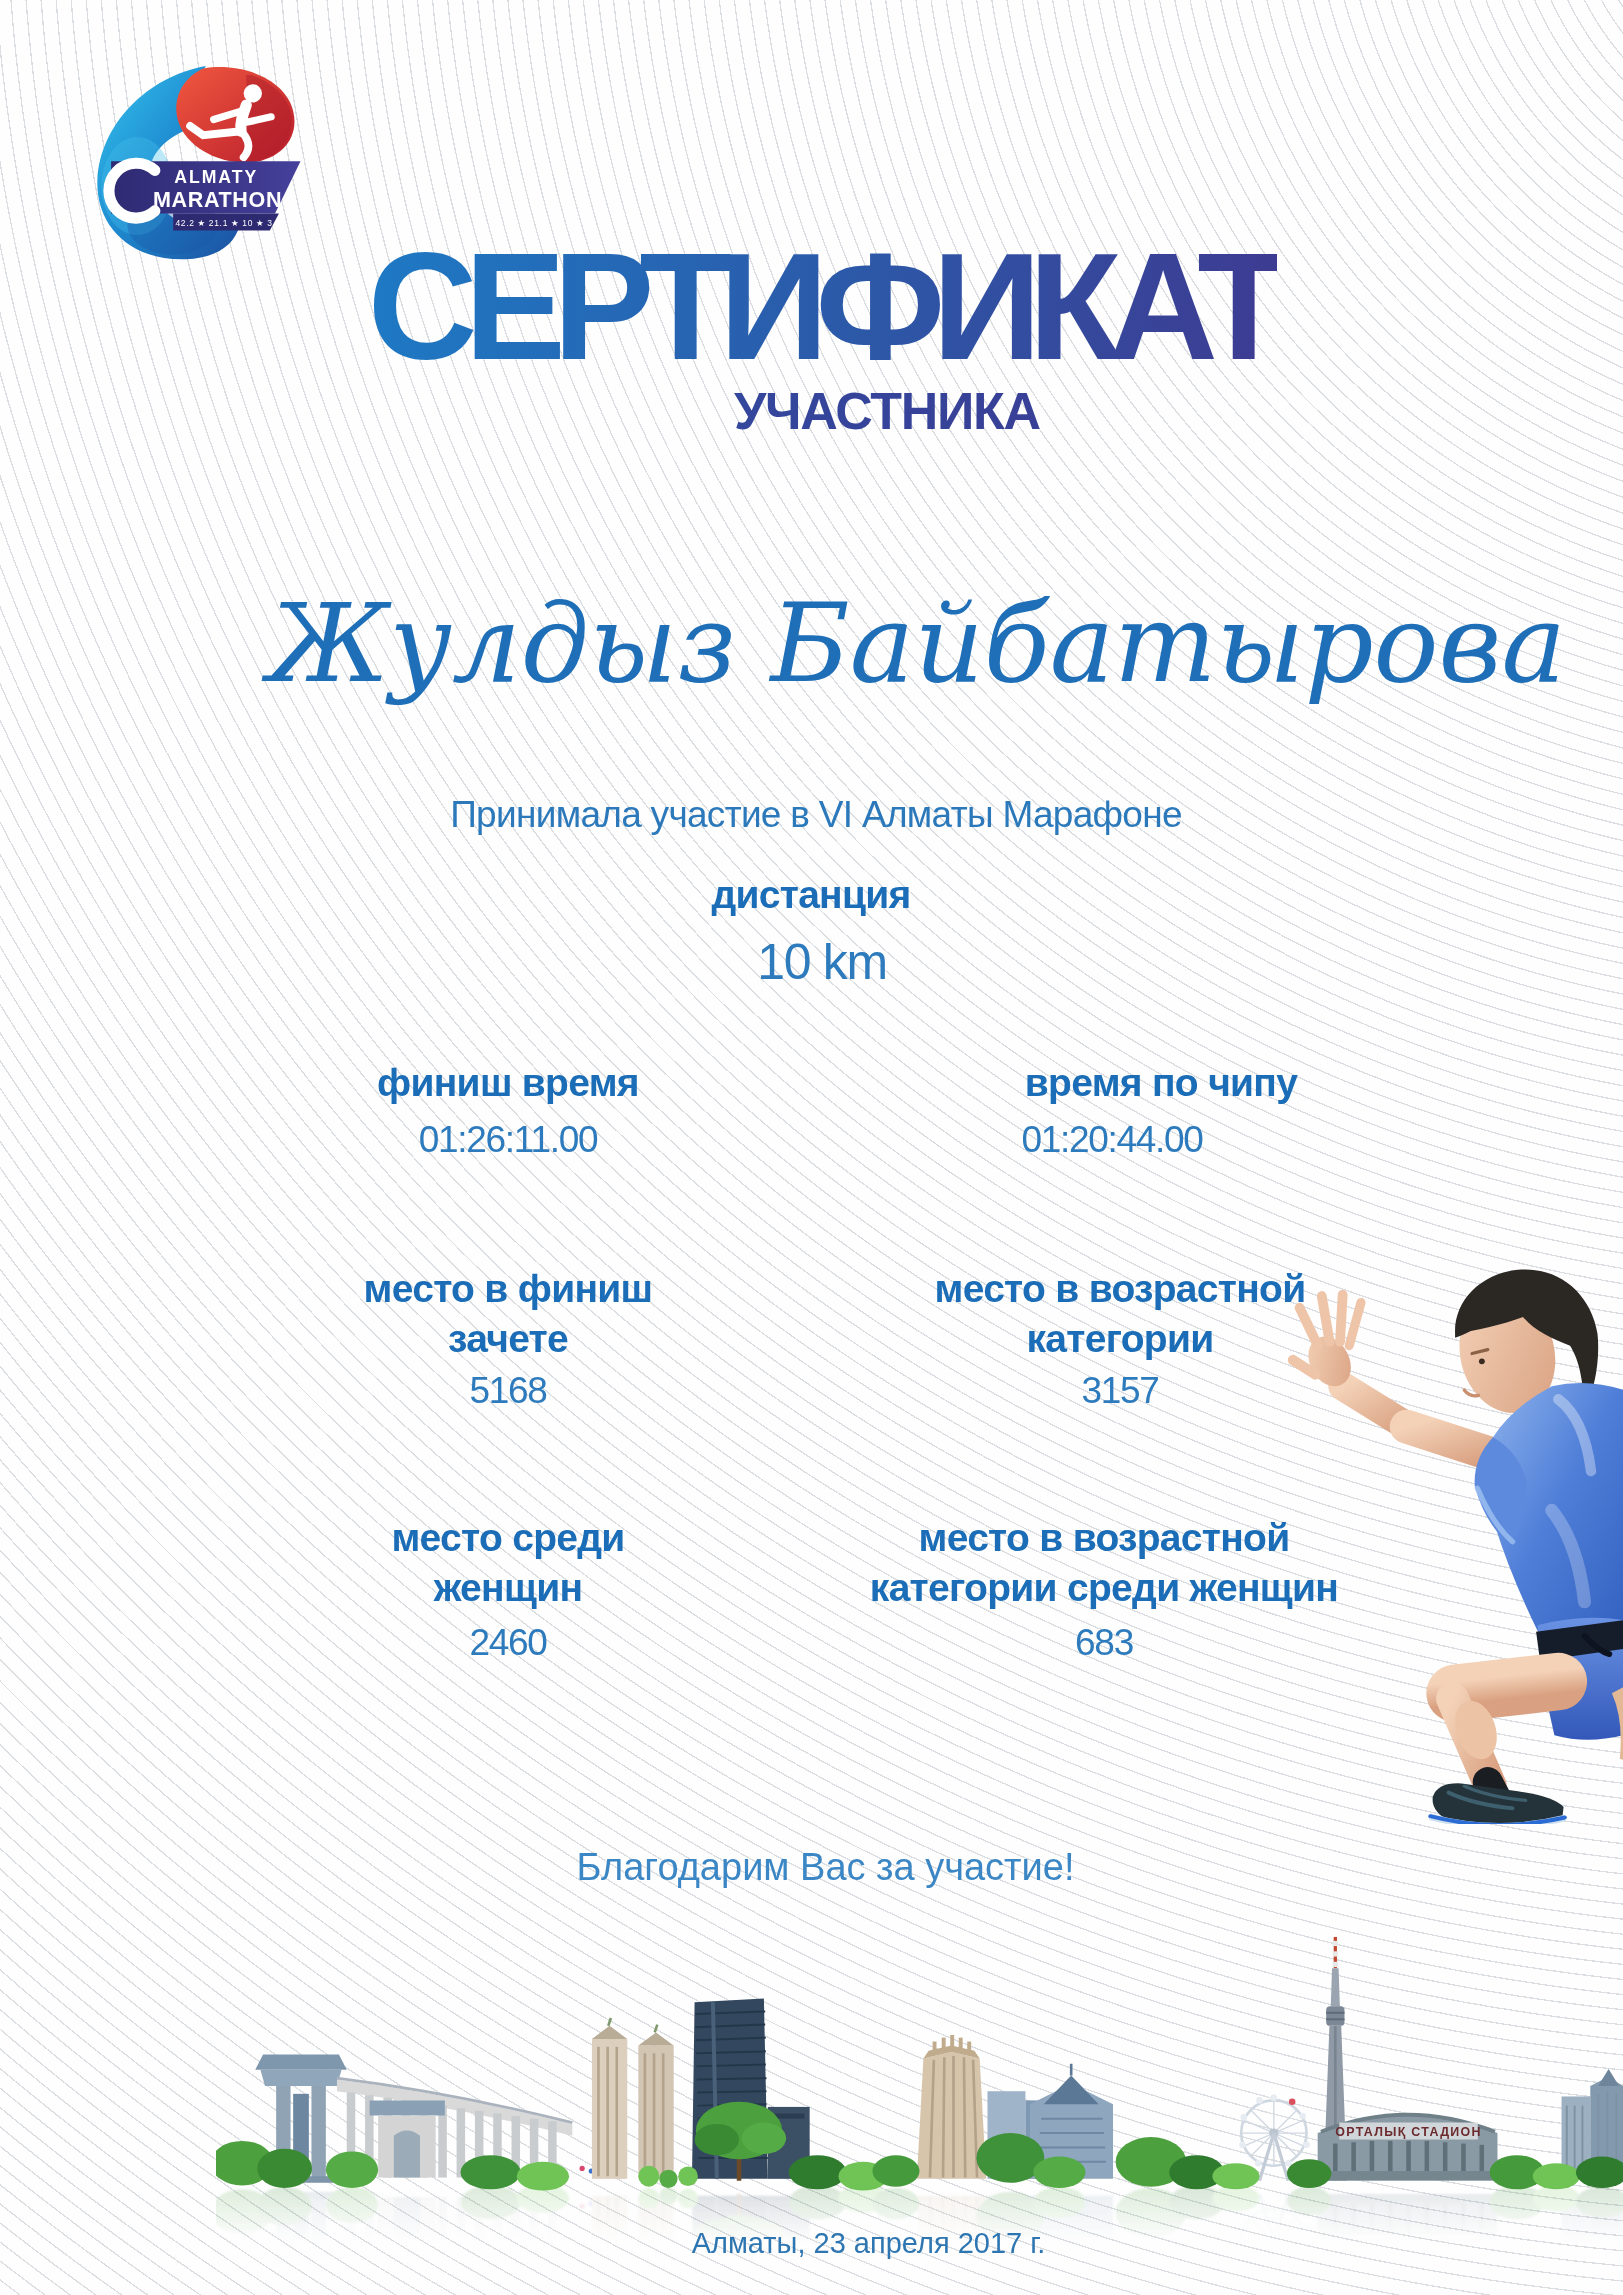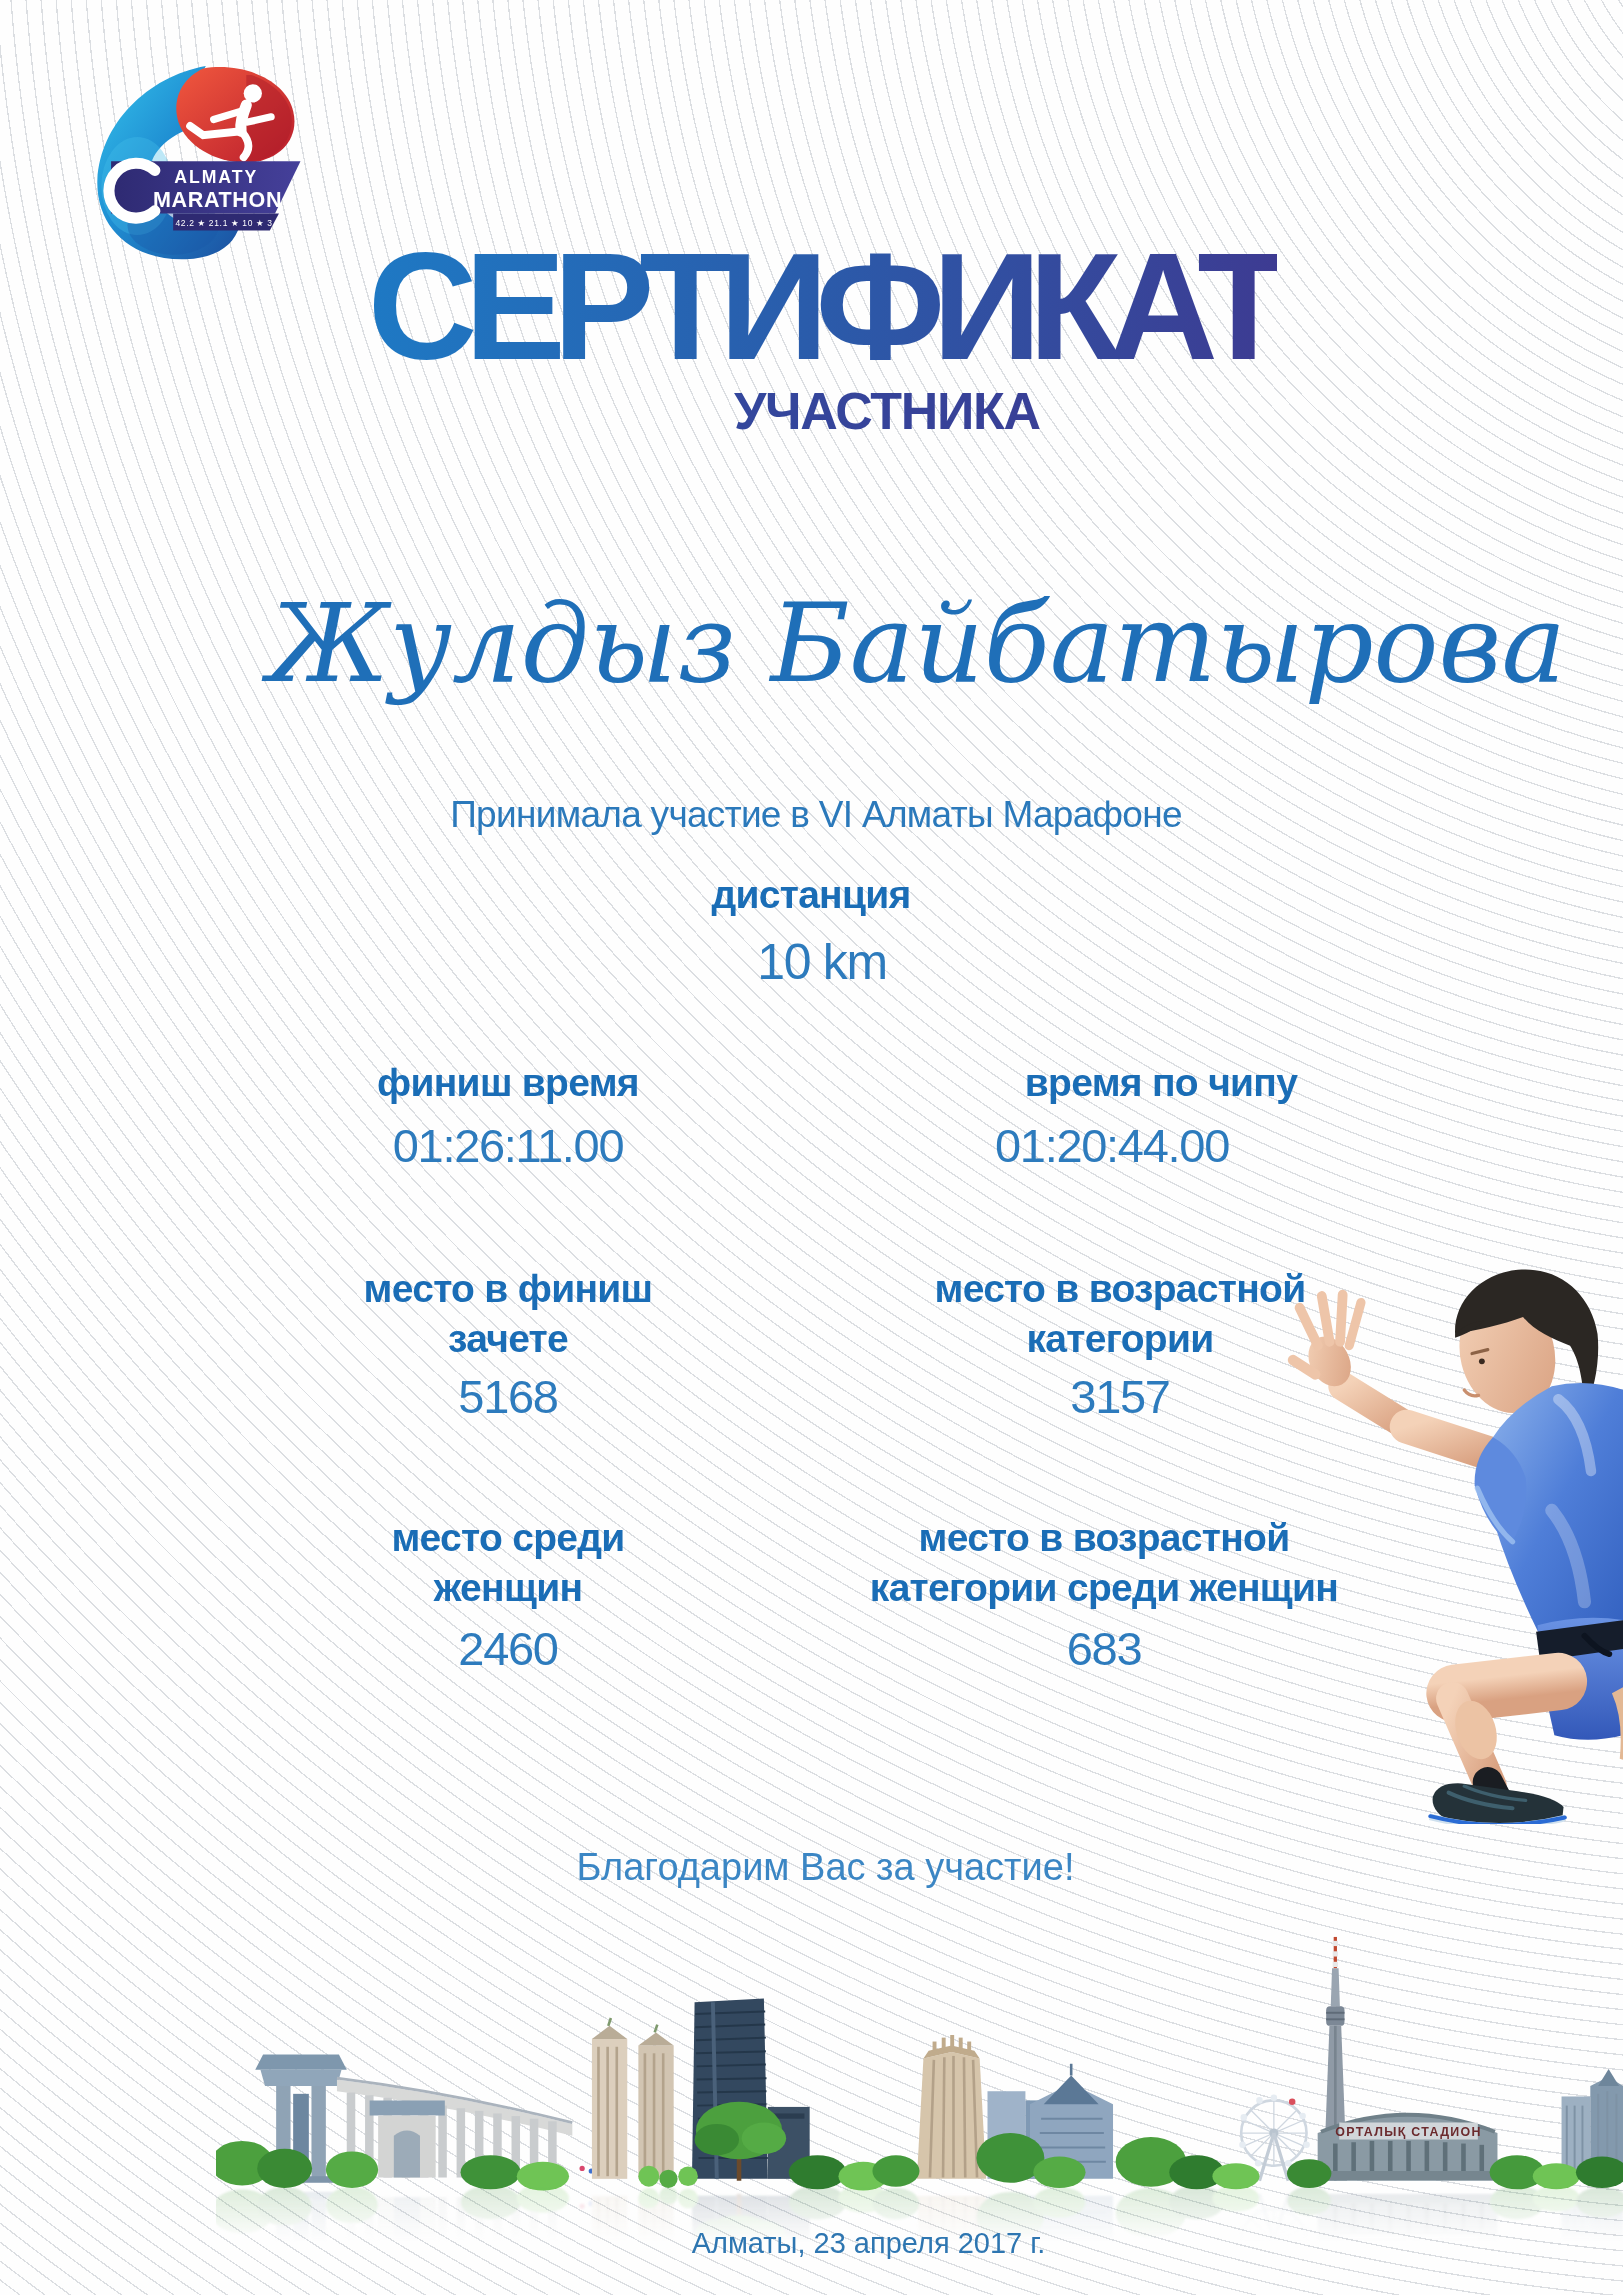--- a/index.html
+++ b/index.html
@@ -19,21 +19,21 @@
   .title-sub{font-size:52px;font-weight:bold;letter-spacing:-1.3px;line-height:1;
     background:linear-gradient(90deg,#33479d 0%,#3c3a92 100%);
     -webkit-background-clip:text;background-clip:text;color:transparent;-webkit-text-fill-color:transparent;}
 
   .script-name{font-family:"DejaVu Serif","Liberation Serif",serif;font-style:italic;
     font-size:108px;line-height:1.2;color:#1f6fb8;text-align:center;white-space:nowrap;}
   .note{font-size:37px;letter-spacing:-0.7px;color:#2b79bb;text-align:center;}
 
   .lbl{font-size:39px;font-weight:bold;letter-spacing:-0.7px;line-height:50px;color:#1a6db6;text-align:center;}
   .lbl .l{display:block;}
-  .val{font-size:47px;font-weight:400;letter-spacing:-1.3px;line-height:1.1;color:#2d7bbd;text-align:center;}
+  .val{font-size:37px;font-weight:400;letter-spacing:-1.3px;line-height:1.1;color:#2d7bbd;text-align:center;}
   .val-big{font-size:50px;}
   .thanks{font-size:38px;color:#3b86c4;text-align:center;}
   .dateline{font-size:29px;color:#2e76b1;text-align:center;}
 
   svg{display:block;}
 </style>
 </head>
 <body>
 
 <div class="page">

